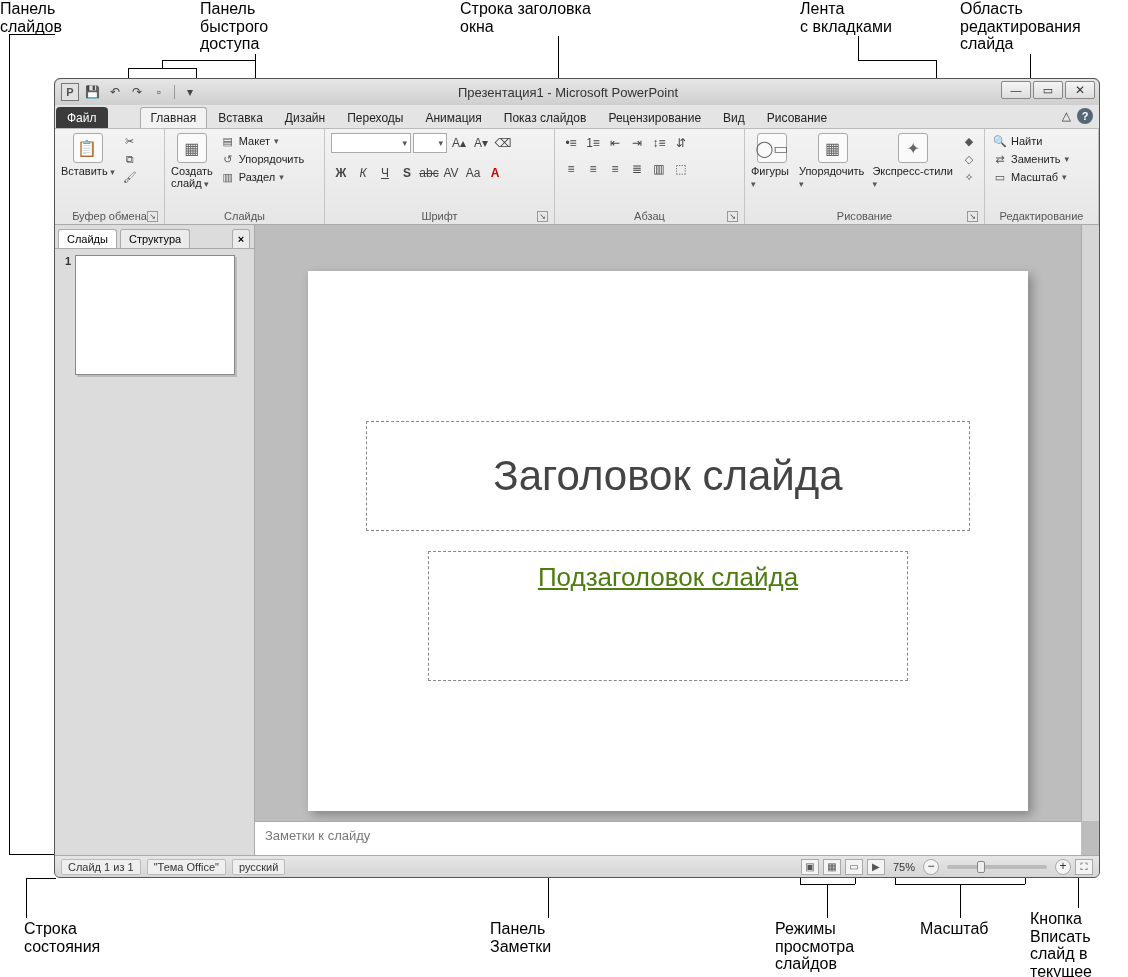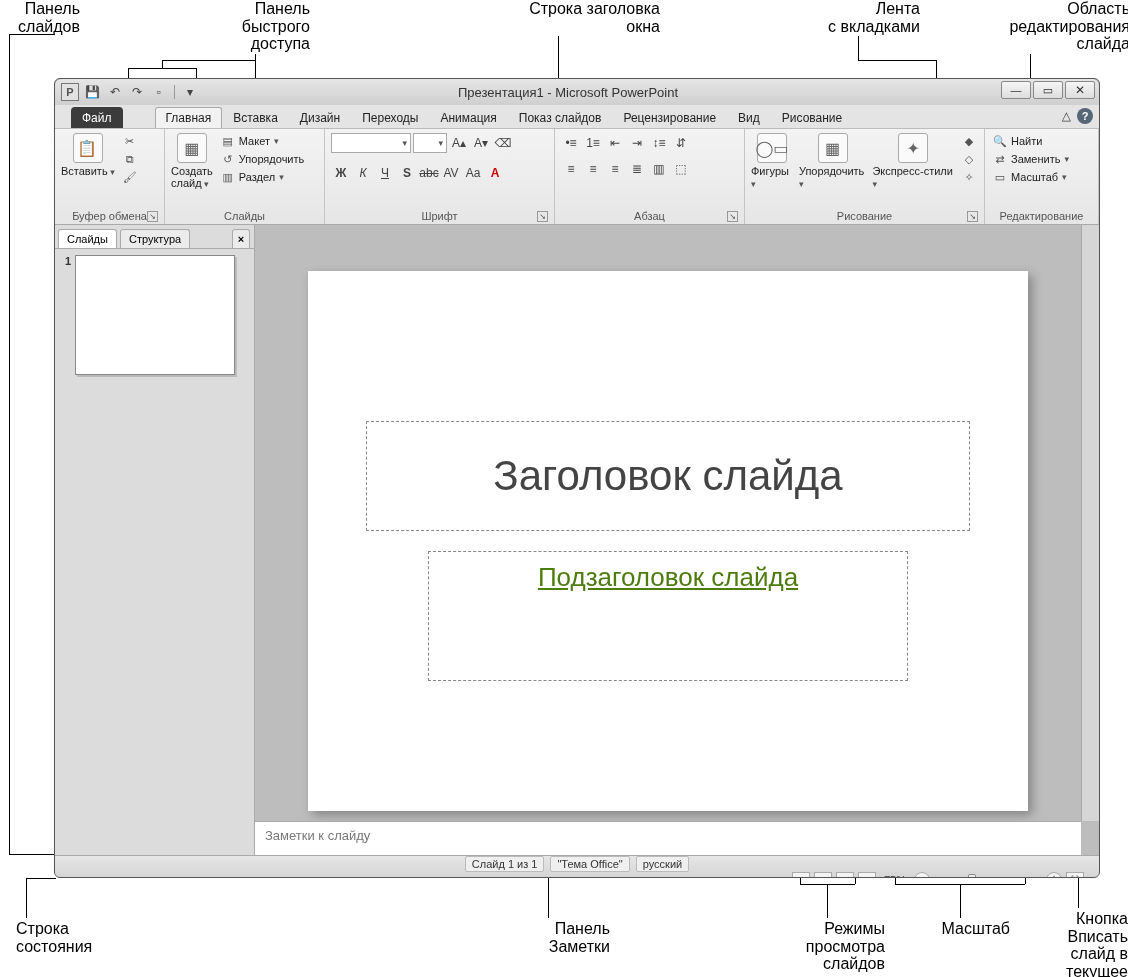--- a/index.html
+++ b/index.html
@@ -12,21 +12,21 @@
   }
   .page {
     position: relative;
     width: 1128px;
     height: 977px;
   }
 
   .callout {
     position: absolute;
     font-size: 16px;
-    text-align: right;
+    text-align: left;
     line-height: 1.1;
     white-space: pre-line;
   }
 
   .app-window {
     position: absolute;
     left: 54px;
     top: 78px;
     width: 1046px;
     height: 800px;
@@ -63,21 +63,21 @@
   .qat-sep{width:1px;height:14px;background:#999;margin:0 3px;}
   .title-text{
     position:absolute;left:0;right:18px;text-align:center;
     font-size:13px;color:#333;pointer-events:none;
   }
   .wincontrols{position:absolute;right:4px;top:2px;display:flex;gap:2px;}
   .winbtn{width:30px;height:18px;border:1px solid #888;border-radius:2px;background:linear-gradient(#f5f5f5,#ddd);display:flex;align-items:center;justify-content:center;font-size:11px;color:#333;}
   .winbtn.close{font-size:12px;}
 
   
-  .ribbon-tabs{height:24px;background:#e4e4e4;display:flex;align-items:flex-end;padding-left:16px;position:relative;border-bottom:1px solid #bbb;}
+  .ribbon-tabs{height:24px;background:#e4e4e4;display:flex;align-items:flex-end;padding-left:1px;position:relative;border-bottom:1px solid #bbb;}
   .rtab{padding:3px 10px;font-size:12px;color:#222;border:1px solid transparent;border-bottom:none;background:transparent;cursor:default;}
   .rtab.file{background:#3b3b3b;color:#fff;border-radius:4px 4px 0 0;margin-right:2px;}
   .rtab.active{background:#f2f2f2;border-color:#aaa;border-radius:3px 3px 0 0;margin-left:30px;}
   .ribbon-right{position:absolute;right:6px;top:3px;display:flex;gap:6px;align-items:center;}
   .helpbtn{width:16px;height:16px;border-radius:50%;background:#567;color:#fff;font-size:11px;font-weight:bold;text-align:center;line-height:16px;}
   .minrib{font-size:12px;color:#444;}
 
   
   .ribbon{height:96px;background:linear-gradient(#f3f3f3,#e6e6e6);display:flex;border-bottom:1px solid #aaa;}
   .rgroup{border-right:1px solid #c5c5c5;display:flex;flex-direction:column;justify-content:space-between;padding:4px 6px 0;min-width:0;}
@@ -121,21 +121,21 @@
   .ph-title span{font-size:42px;color:#444;}
   .ph-sub{left:120px;top:280px;right:120px;height:130px;text-align:center;padding-top:10px;}
   .ph-sub span{font-size:26px;color:#4d7c0f;text-decoration:underline;}
   .vscroll{width:18px;background:#d6d6d6;border-left:1px solid #aaa;}
   .center-row{display:flex;flex:1;min-height:0;}
 
   .notes{height:34px;border-top:1px solid #aaa;background:#fff;margin:0 18px 0 0;}
   .notes-inner{padding:6px 10px;font-size:13px;color:#777;}
 
   
-  .statusbar{height:22px;background:linear-gradient(#e6e6e6,#d5d5d5);display:flex;align-items:center;font-size:11px;color:#333;padding:0 15px;border-top:1px solid #aaa;flex-direction:column;}
+  .statusbar{height:22px;background:linear-gradient(#e6e6e6,#d5d5d5);display:flex;align-items:center;font-size:11px;color:#333;padding:0 6px;border-top:1px solid #aaa;}
   .sb-l{display:flex;gap:6px;align-items:center;}
   .sb-seg{border:1px solid #bbb;background:#efefef;padding:1px 6px;border-radius:2px;}
   .sb-r{margin-left:auto;display:flex;align-items:center;gap:4px;}
   .viewbtn{width:18px;height:16px;border:1px solid #aaa;background:#f4f4f4;display:flex;align-items:center;justify-content:center;font-size:10px;color:#555;}
   .zoom-track{width:100px;height:4px;background:#bbb;position:relative;border-radius:2px;margin:0 4px;}
   .zoom-thumb{position:absolute;left:30px;top:-4px;width:8px;height:12px;background:#eee;border:1px solid #888;border-radius:2px;}
   .zb{width:16px;height:16px;border:1px solid #aaa;border-radius:8px;background:#f4f4f4;text-align:center;line-height:13px;font-size:12px;}
   .fitbtn{width:18px;height:16px;border:1px solid #aaa;background:#f4f4f4;display:flex;align-items:center;justify-content:center;font-size:10px;}
 
   
@@ -155,21 +155,21 @@
 быстрого
 доступа</div>
   <div class="callout" style="left:460px;top:0;width:200px;">Строка заголовка
 окна</div>
   <div class="callout" style="left:800px;top:0;width:120px;">Лента
 с вкладками</div>
   <div class="callout" style="left:960px;top:0;width:170px;">Область
 редактирования
 слайда</div>
 
-  <div class="callout" style="left:8px;top:920px;width:100px;text-align:left;padding-left:8px;">Строка
+  <div class="callout" style="left:16px;top:920px;width:100px;text-align:left;padding-left:8px;">Строка
 состояния</div>
   <div class="callout" style="left:490px;top:920px;width:120px;">Панель
 Заметки</div>
   <div class="callout" style="left:775px;top:920px;width:110px;">Режимы
 просмотра
 слайдов</div>
   <div class="callout" style="left:920px;top:920px;width:90px;">Масштаб</div>
   <div class="callout" style="left:1030px;top:910px;width:98px;">Кнопка
 Вписать
 слайд в

